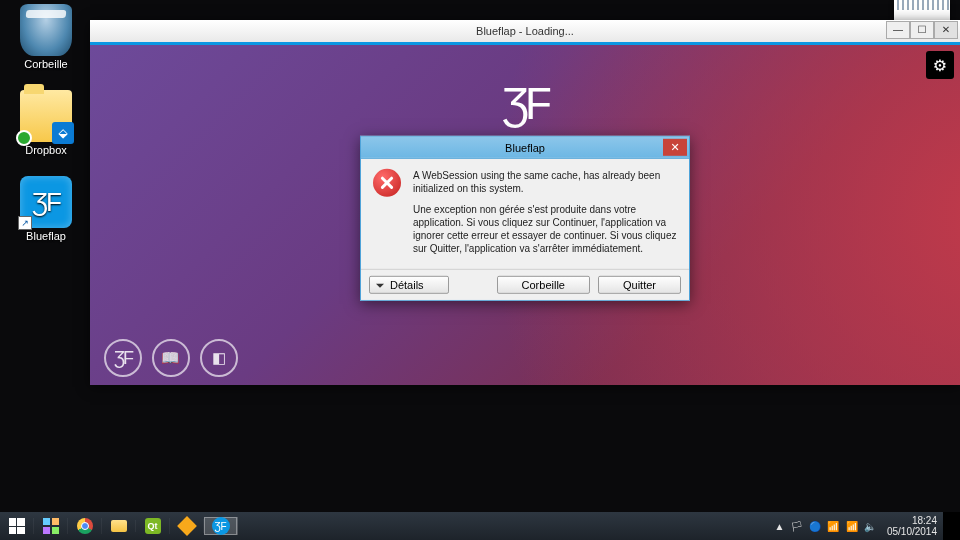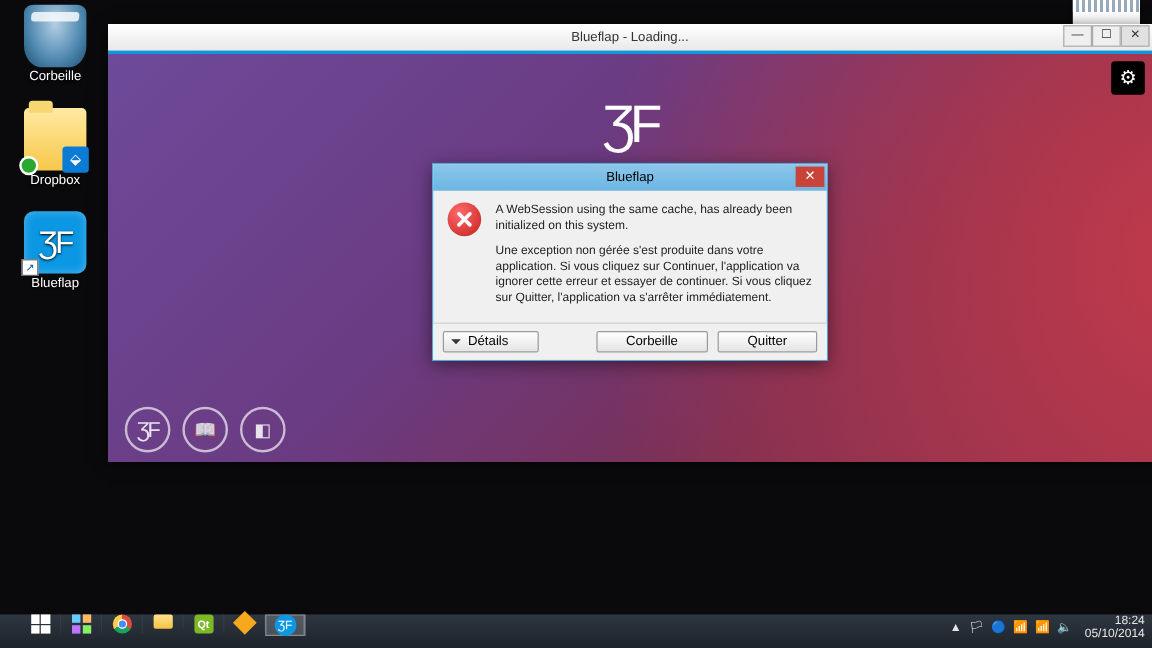--- a/index.html
+++ b/index.html
@@ -62,21 +62,21 @@
   .err-icon::after{transform:translate(-50%,-50%) rotate(-45deg);}
   .dlg-text { font-size:10px; color:#222; line-height:1.3; }
   .dlg-text p { margin-bottom:8px; }
   .dlg-buttons { background:#f0f0f0; border-top:1px solid #d0d0d0; padding:6px 8px; display:flex; gap:8px; align-items:center; }
   .dlg-buttons .spacer { flex:1; }
   .dlg-btn { font-size:11px; padding:2px 24px; background:linear-gradient(#fefefe,#e4e4e4); border:1px solid #9a9a9a; border-radius:2px; min-width:62px; text-align:center; }
   .dlg-btn.details { padding-left:6px; }
   .dlg-btn.details .caret { display:inline-block; margin-right:6px; border-top:4px solid #333; border-left:4px solid transparent; border-right:4px solid transparent; transform:translateY(-1px);}
 
   
-  .taskbar { position:absolute; left:0; right:0; bottom:0; height:28px; background:linear-gradient(#2e3741,#1d232a); display:flex; align-items:flex-start; color:#fff;padding-left:17px; }
+  .taskbar { position:absolute; left:0; right:17px; bottom:0; height:28px; background:linear-gradient(#2e3741,#1d232a); display:flex; align-items:center; color:#fff; }
   .tb-btn { width:34px; display:flex; align-items:center; justify-content:center; border-right:1px solid rgba(255,255,255,.05); font-size:13px;}
   .tb-btn.active { background:rgba(255,255,255,.18); box-shadow:inset 0 0 0 1px rgba(255,255,255,.35);}
   .tb-spacer { flex:1; }
   .tray { display:flex; align-items:center; gap:6px; padding:0 6px; font-size:10px; color:#e6e6e6;}
   .tray .clock { text-align:right; line-height:1.1; font-size:10px; padding-left:4px;}
   .winlogo { width:16px; height:16px; display:grid; grid-template:1fr 1fr/1fr 1fr; gap:1px;}
   .winlogo i { background:#fff;}
   .chrome-ball { width:16px; height:16px; border-radius:50%; background:conic-gradient(#dd4b3e 0 120deg,#1aa260 120deg 240deg,#ffcd46 240deg 360deg); position:relative;}
   .chrome-ball::after{content:"";position:absolute;inset:4px;border-radius:50%;background:#4c8bf5;border:1px solid #fff;}
   .qt-sq{width:16px;height:16px;background:#7db825;border-radius:3px;display:flex;align-items:center;justify-content:center;font-size:9px;font-weight:bold;color:#fff;}

